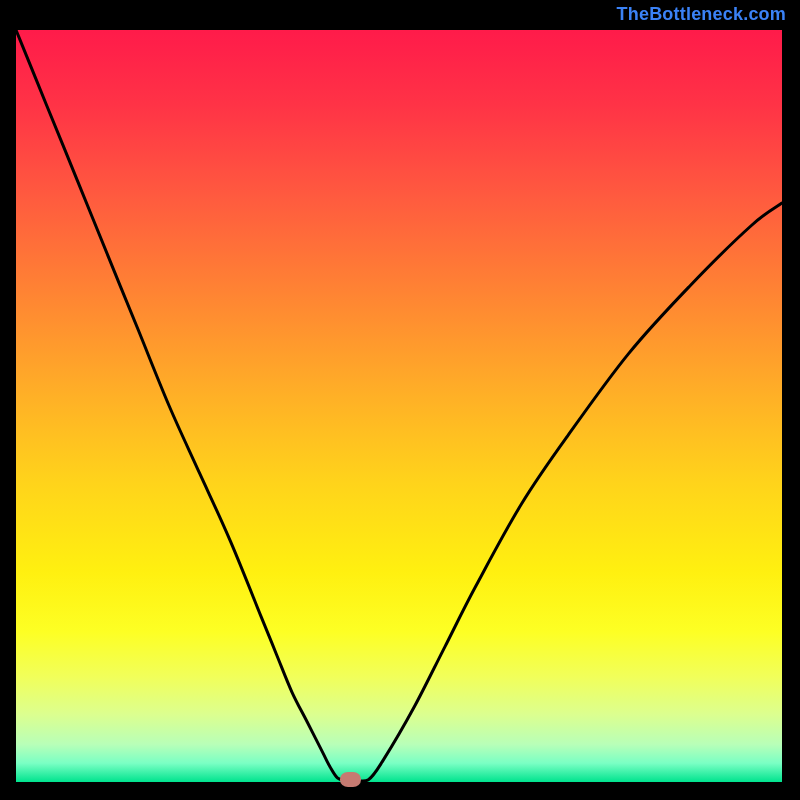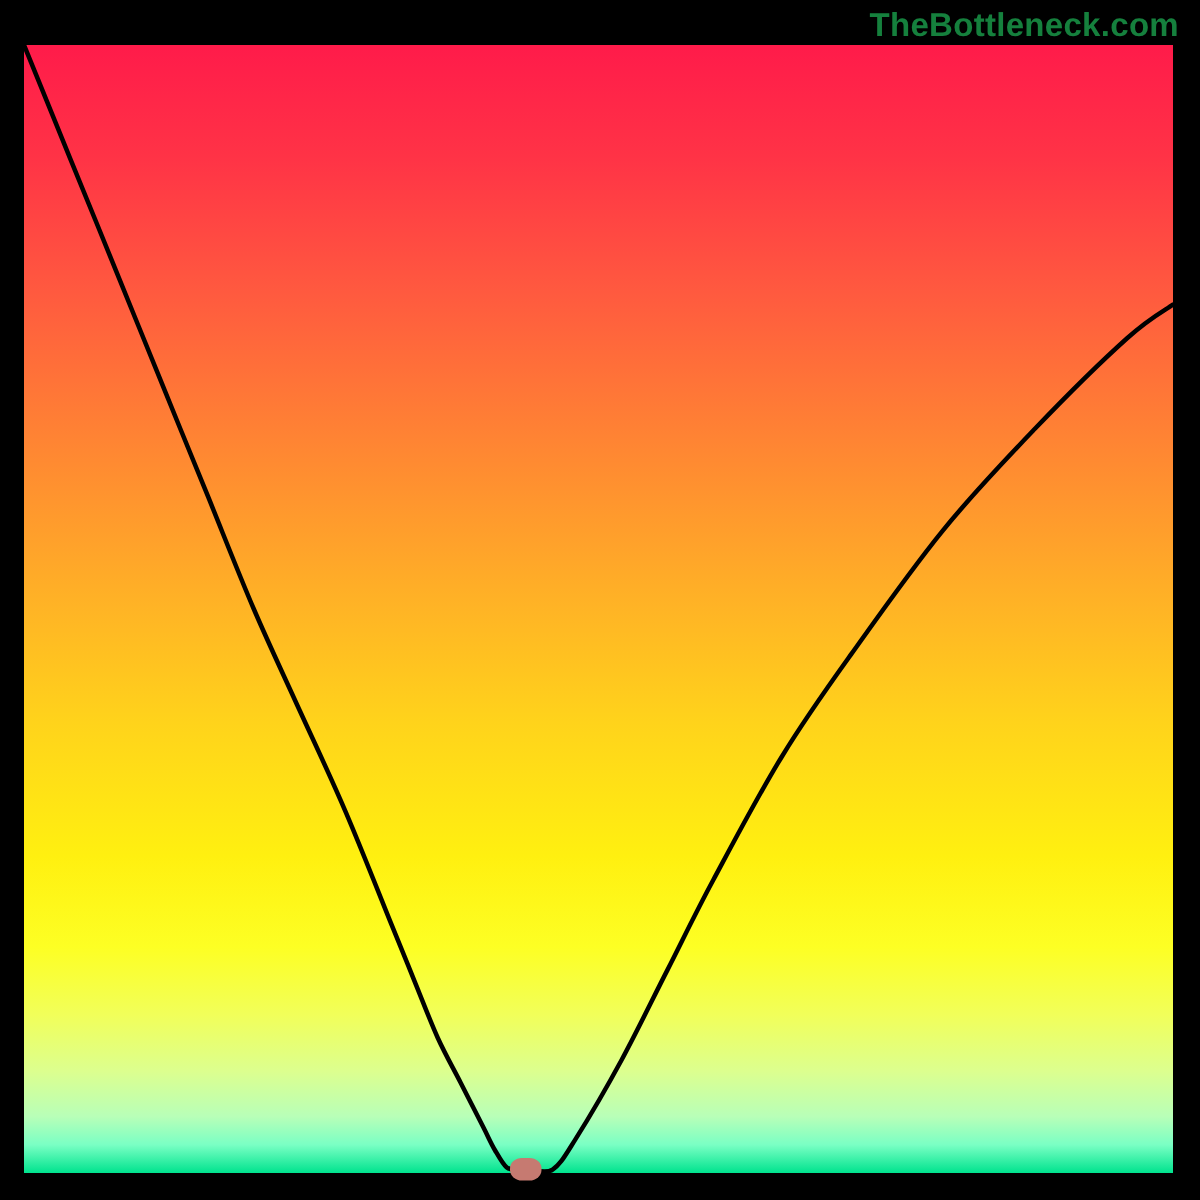--- a/index.html
+++ b/index.html
@@ -16,23 +16,23 @@
     top: 30px;
     width: 766px;
     height: 752px;
     background: #000;
   }
   .watermark {
     position: absolute;
     top: 4px;
     right: 14px;
     font-family: Arial, Helvetica, sans-serif;
-    font-size: 22px;
+    font-size: 18px;
     font-weight: 600;
-    color: #15803d;
+    color: #3b82f6;
     letter-spacing: 0.2px;
   }
   svg {
     display: block;
   }
   .marker {
     position: absolute;
     width: 21px;
     height: 15px;
     border-radius: 8px / 7px;

